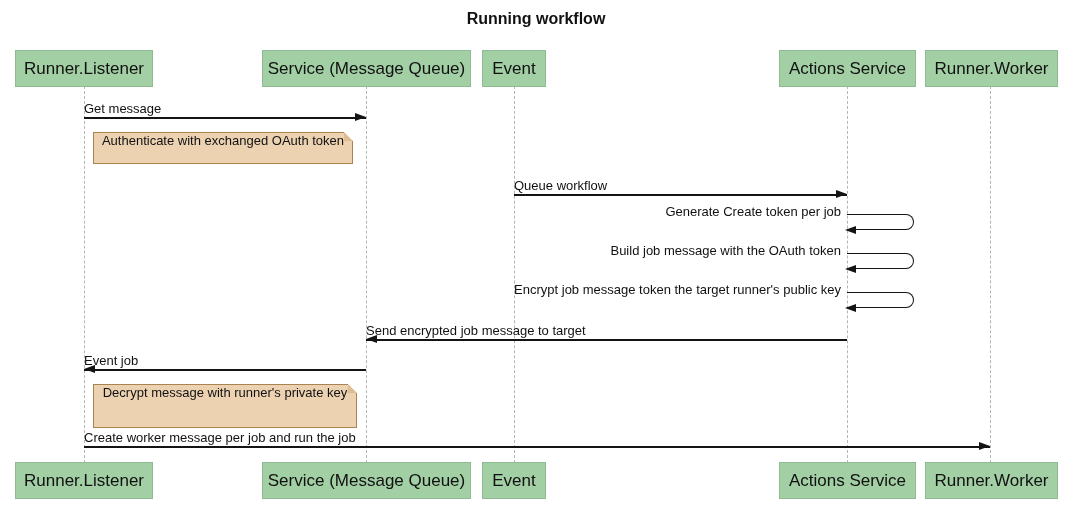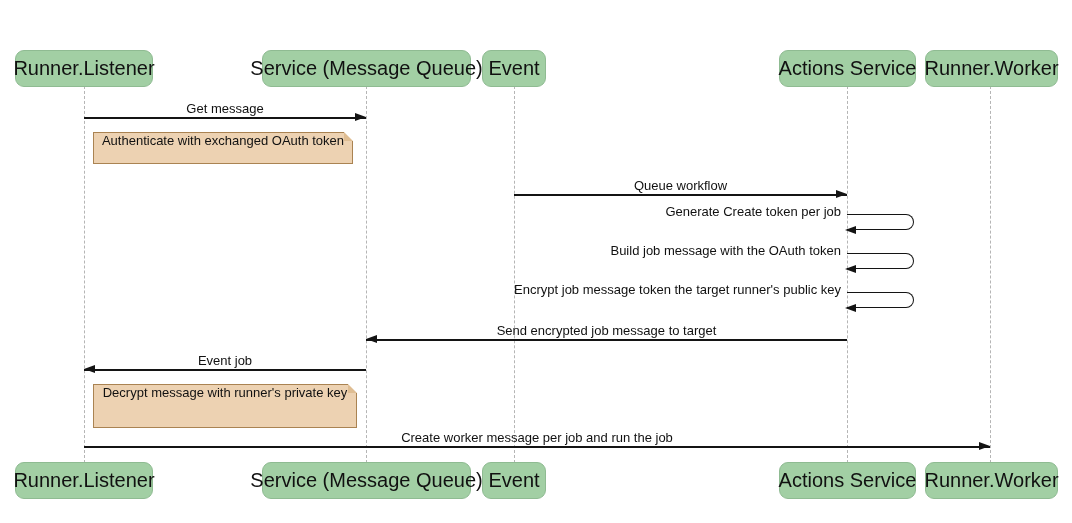--- a/index.html
+++ b/index.html
@@ -6,23 +6,23 @@
   .stage {
     position:relative; width:1072px; height:523px; background:#ffffff;
     font-family:"Liberation Sans", sans-serif; color:#111111; overflow:hidden;
   }
   .title { position:absolute; left:0; right:0; top:10px; text-align:center;
            font-weight:bold; font-size:16px; }
   .lifeline { position:absolute; top:86px; height:377px; width:0;
               border-left:1px dashed var(--lifeline,#b5b5b5); }
   .actor { position:absolute; height:37px; box-sizing:border-box;
            background:var(--actor_fill,#a2cfa4); border:1px solid var(--actor_border,#8fbb92);
-           border-radius:9px; display:flex; align-items:center; justify-content:center;
-           font-size:20px; white-space:nowrap; }
-  .mlabel { position:absolute; font-size:13px; text-align:center; height:16px;
+           border-radius:0; display:flex; align-items:center; justify-content:center;
+           font-size:17px; white-space:nowrap; }
+  .mlabel { position:absolute; font-size:13px; text-align:left; height:16px;
             line-height:16px; white-space:nowrap; }
   .mlabel.right { text-align:right; }
   .mline { position:absolute; height:1.5px; background:var(--line,#141414); }
   .ah { position:absolute; width:0; height:0;
         border-top:4.5px solid transparent; border-bottom:4.5px solid transparent; }
   .ah.r { border-left:11px solid var(--line,#141414); }
   .ah.l { border-right:11px solid var(--line,#141414); }
   .loop { position:absolute; width:66px; height:14px; box-sizing:content-box;
           border:1.5px solid var(--line,#141414); border-left:none;
           border-radius:0 10px 10px 0; }
@@ -30,20 +30,21 @@
           border:1px solid var(--note_border,#aa8352); display:flex; 
           justify-content:center; font-size:13px; white-space:nowrap; }
   .fold { position:absolute; top:-1px; right:-1px; width:0; height:0;
           border-top:9px solid #ffffff; border-left:9px solid var(--note_fold,#dfbd92); }
 </style>
 </head>
 <body>
 
 <div class="stage">
 
+  <div class="title">Running workflow</div>
 
   <div class="lifeline" style="left:84px"></div>
   <div class="lifeline" style="left:366px"></div>
   <div class="lifeline" style="left:514px"></div>
   <div class="lifeline" style="left:847px"></div>
   <div class="lifeline" style="left:990px"></div>
 
   <div class="actor" style="left:15px;  top:50px; width:138px">Runner.Listener</div>
   <div class="actor" style="left:262px; top:50px; width:209px">Service (Message Queue)</div>
   <div class="actor" style="left:482px; top:50px; width:64px">Event</div>

